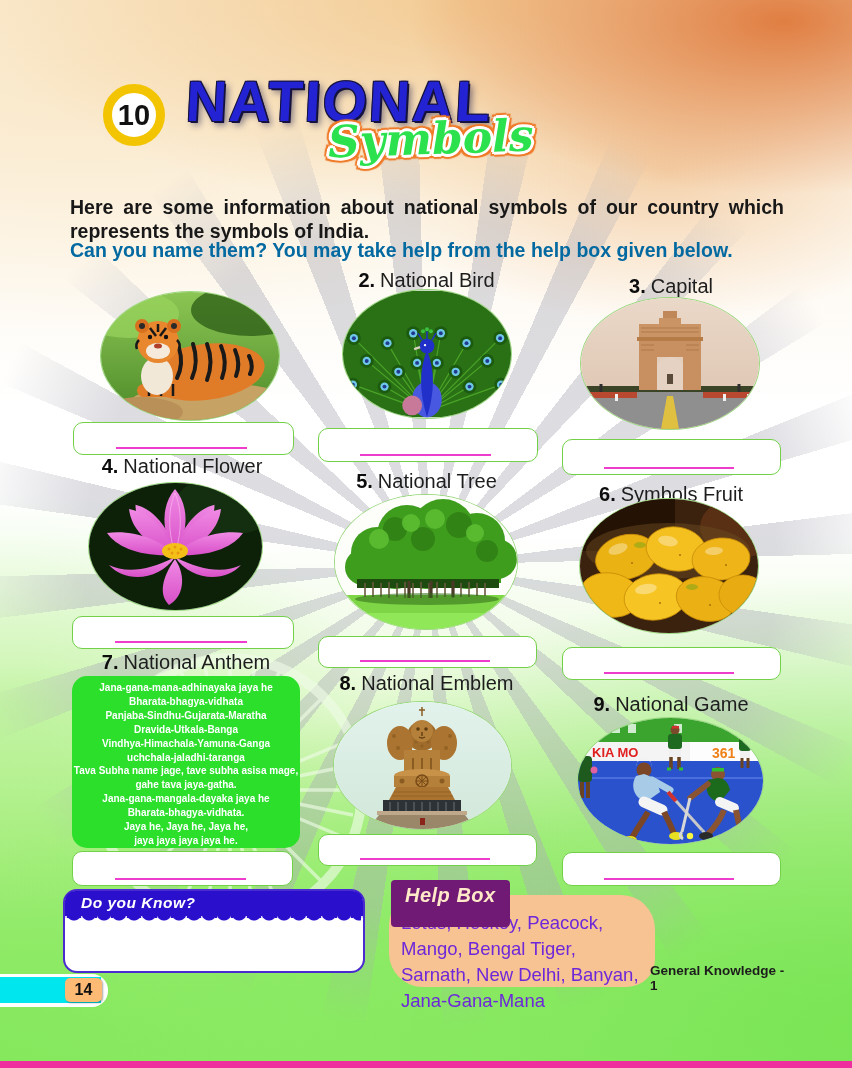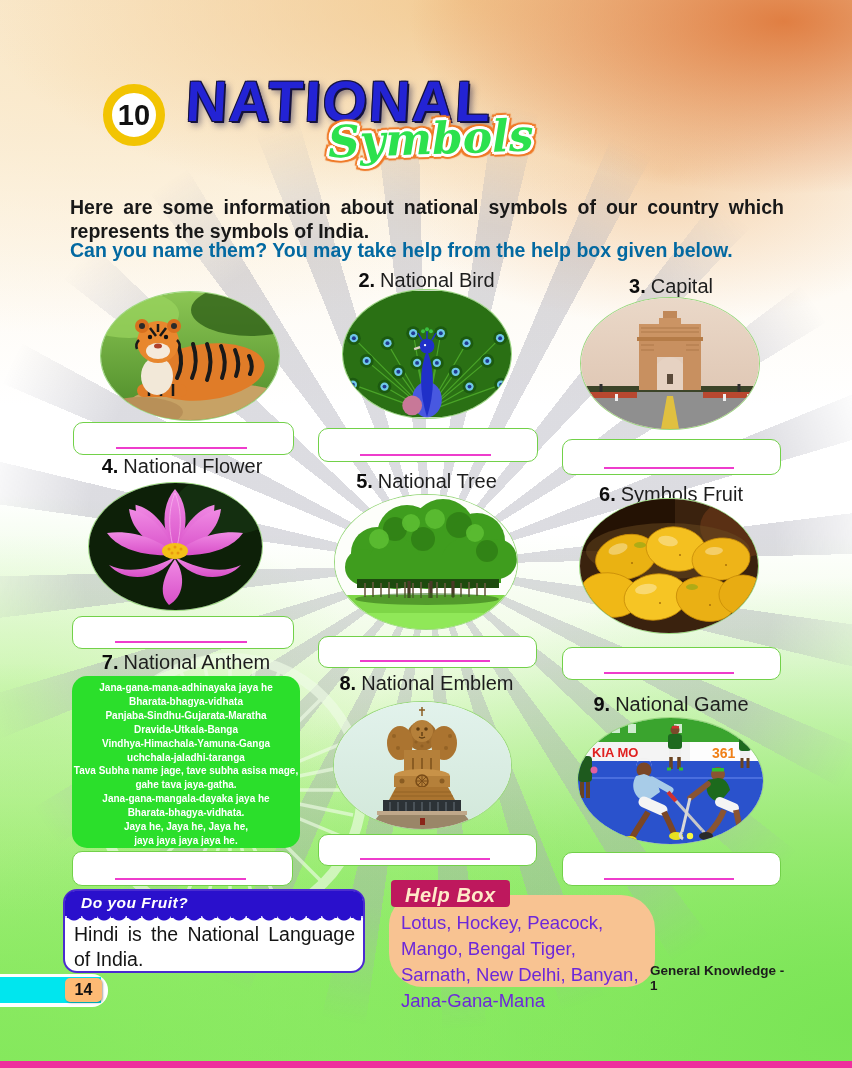--- a/index.html
+++ b/index.html
@@ -52,21 +52,21 @@
   .know-head{position:absolute;left:0;right:0;top:0;height:25px;background:#2a10cc;
       border-radius:10px 10px 0 0;border-bottom:2px dotted #d8d2ff;}
   .know-head:after{content:"";position:absolute;top:100%;left:2px;right:2px;height:8px;
       background:radial-gradient(circle at 7px -3px,#2a10cc 7px,rgba(0,0,0,0) 8px) repeat-x;background-size:15px 10px;}
   .know-title{position:absolute;left:16px;top:3px;color:#fff;font-weight:bold;font-style:italic;font-size:15.5px;letter-spacing:.5px;}
   .know-text{position:absolute;left:9px;right:8px;top:31px;font-size:19.5px;color:#141414;line-height:1.3;text-align:justify;}
   
   .help-body{position:absolute;left:389px;top:895px;width:266px;height:92px;background:#f8c392;
       border-radius:30px 34px 28px 34px;}
   .help-text{position:absolute;left:12px;right:8px;top:15px;font-size:18.5px;line-height:26px;color:#6d28d9;}
-  .help-tab{position:absolute;left:391px;top:880px;padding:4px 14px 0;background:#be185d;border-radius:4px;
+  .help-tab{position:absolute;left:391px;top:880px;padding:4px 14px 20px;background:#701a75;border-radius:4px;
       color:#ffe9c8;font-weight:bold;font-style:italic;font-size:20px;letter-spacing:.5px;}
   .gk{position:absolute;left:650px;top:963px;width:135px;text-align:left;font-size:13.5px;font-weight:bold;color:#1c1c1c;}
   
   .pgback{position:absolute;left:0;top:974px;width:108px;height:33px;background:#fff;border-radius:0 16px 16px 0;}
   .pgbar{position:absolute;left:0;top:977px;width:101px;height:26px;background:#00e6ee;}
   .pgnum{position:absolute;left:65px;top:978px;width:37px;height:24px;background:#fdba74;border-radius:5px;
       box-shadow:1px 1px 2px rgba(0,0,0,.35);font-size:16px;font-weight:bold;color:#111;
       display:flex;align-items:center;justify-content:center;}
   .strip{position:absolute;left:0;top:1061px;width:852px;height:7px;background:#ee2f9d;}
 </style>
@@ -543,23 +543,22 @@
 uchchala-jaladhi-taranga
 Tava Subha name jage, tave subha asisa mage,
 gahe tava jaya-gatha.
 Jana-gana-mangala-dayaka jaya he
 Bharata-bhagya-vidhata.
 Jaya he, Jaya he, Jaya he,
 jaya jaya jaya jaya he.</div>
 
   <div class="know">
     <div class="know-head">
-      <div class="know-title">Do you Fruit?</div>
-    </div>
-    <div class="know-text">Hindi is the National Language of India.</div>
+      <div class="know-title">Do you Know?</div>
+    </div>
   </div>
 
   <div class="help-body">
     <div class="help-text">Lotus, Hockey, Peacock, Mango, Bengal Tiger, Sarnath, New Delhi, Banyan, Jana-Gana-Mana</div>
   </div>
   <div class="help-tab">Help Box</div>
 
   <div class="gk">General Knowledge - 1</div>
 
   <div class="pgback"></div>

